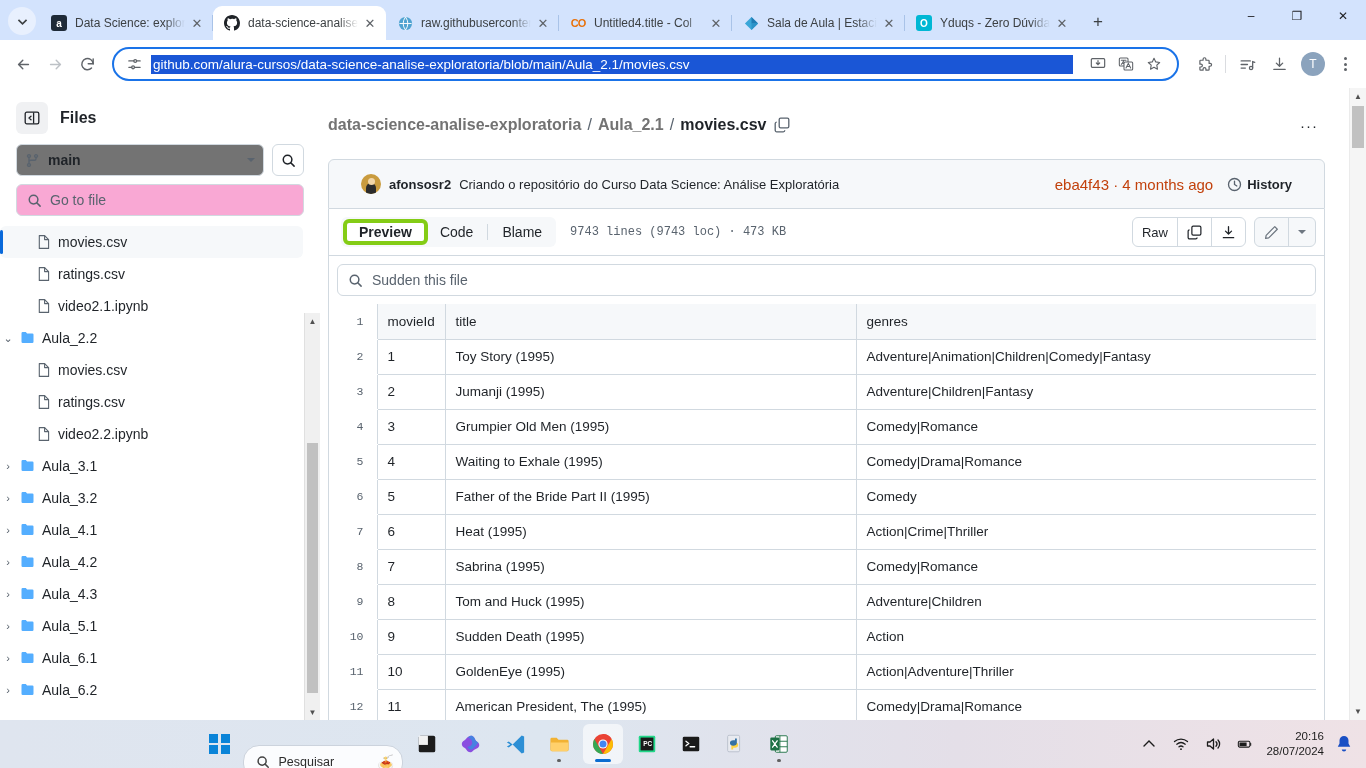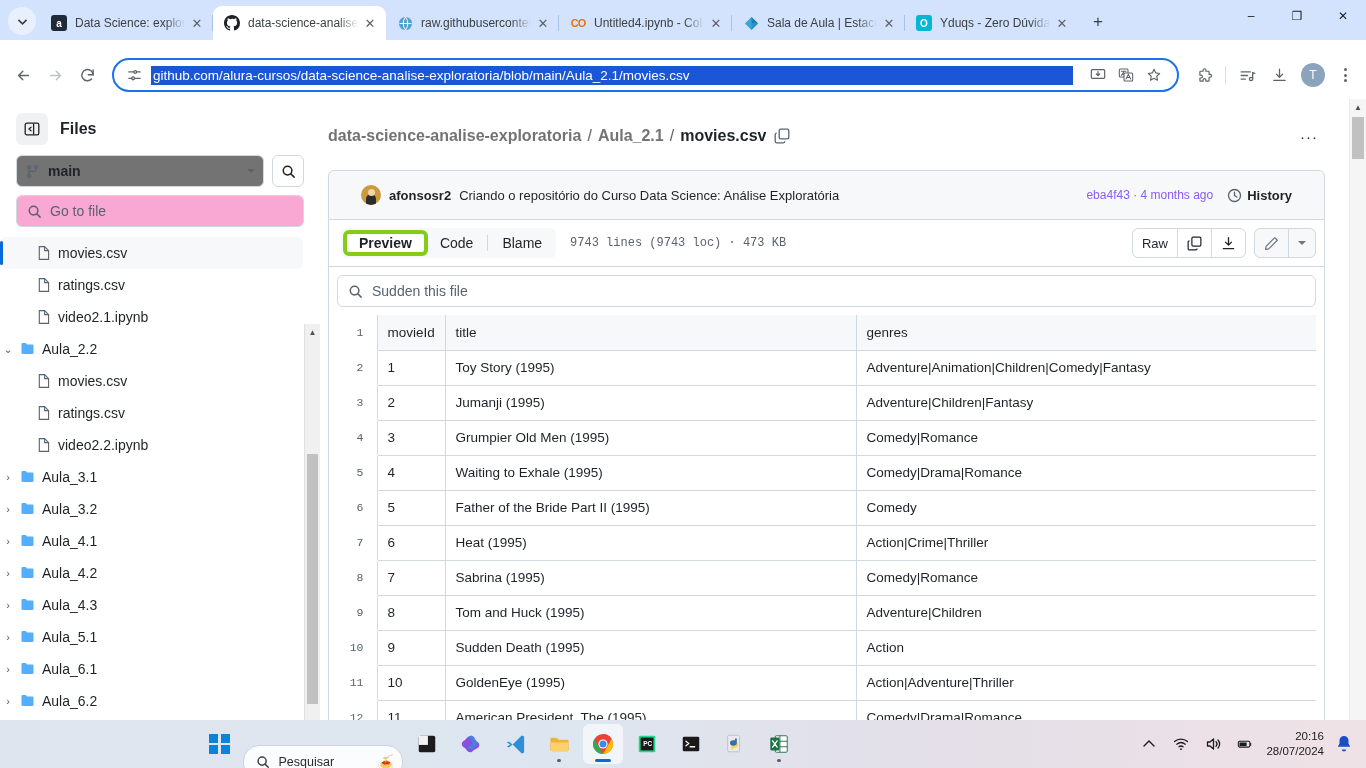--- a/index.html
+++ b/index.html
@@ -56,21 +56,21 @@
     display: flex; align-items: center; justify-content: center;
     font-size: 17px; color: #3c4043; cursor: pointer;
   }
   .wincontrols { margin-left: auto; display: flex; align-items: flex-start; height: 40px; }
   .wc { width: 46px; height: 32px; display: flex; align-items: center; justify-content: center;
         color: #202124; font-size: 12px; cursor: pointer; }
 
   
   .toolbar {
     height: 48px; background: #ffffff; display: flex; align-items: center;
-    padding: 4px 8px; gap: 2px; margin-top: 11px;
+    padding: 4px 8px; gap: 2px;
   }
   .navbtn {
     width: 30px; height: 30px; border-radius: 50%; display: flex;
     align-items: center; justify-content: center; cursor: pointer; color: #5f6368;
   }
   .navbtn.disabled { color: #bdc1c6; }
   .navbtn svg { width: 17px; height: 17px; }
   .omnibox {
     flex: 1; height: 34px; margin: 0 8px; border-radius: 17px;
     border: 2px solid #1a73e8; background: #fff;
@@ -186,21 +186,21 @@
   }
   .cavatar { width: 20px; height: 20px; border-radius: 50%; flex: 0 0 20px;
              background: #c99b3e; overflow: hidden; position: relative; }
   .cavatar::after { content:''; position:absolute; left:5px; top:9px; width:10px; height:11px;
                     border-radius:5px 5px 0 0; background:#2b2b2b; }
   .cavatar::before { content:''; position:absolute; left:6.5px; top:4px; width:7px; height:7px;
                      border-radius:50%; background:#f2d6a8; z-index:2; }
   .cuser { font-size: 13px; font-weight: 600; color: #1f2328; cursor: pointer; }
   .cmsg { font-size: 13px; color: #1f2328; cursor: pointer; }
   .cright { margin-left: auto; display: flex; align-items: center; gap: 14px; }
-  .csha { font-size: 12px; color: #8b5cf6; }
+  .csha { font-size: 15px; color: #c2410c; }
   .chist { display: flex; align-items: center; gap: 5px; cursor: pointer; }
   .chist svg { width: 15px; height: 15px; color: #59636e; }
   .chist span { font-size: 13px; font-weight: 600; color: #1f2328; }
 
   .filehead {
     border: 1px solid #d1d9e0; border-top: 0; background: #fff;
     padding: 8px 8px 8px 12px; display: flex; align-items: center;
   }
   .segmented {
     display: flex; align-items: center; background: #f6f8fa;
@@ -325,21 +325,21 @@
               <path d="M1.5 8h13M8 1a12 12 0 0 1 0 14A12 12 0 0 1 8 1Z" stroke="#fff" stroke-width="1" fill="none"></path>
             </svg>
         </span>
         <span class="tablabel">raw.githubuserconten</span>
         <span class="tabclose">✕</span>
         <span class="sep"></span>
       </div>
 
       <div class="tab">
         <span class="favicon" style="color:#e8710a;font-size:11px;letter-spacing:-1px;">CO</span>
-        <span class="tablabel">Untitled4.ipynb - Col</span>
+        <span class="tablabel">Untitled4.title - Col</span>
         <span class="tabclose">✕</span>
         <span class="sep"></span>
       </div>
 
       <div class="tab">
         <span class="favicon">
           <svg viewBox="0 0 16 16" width="15" height="15">
               <polygon points="8,1 15,8 8,15 1,8" fill="#3aa6d8"></polygon>
               <polygon points="8,1 15,8 8,8" fill="#1f7cb4"></polygon>
               <polygon points="8,8 15,8 8,15" fill="#2b93c8"></polygon>

